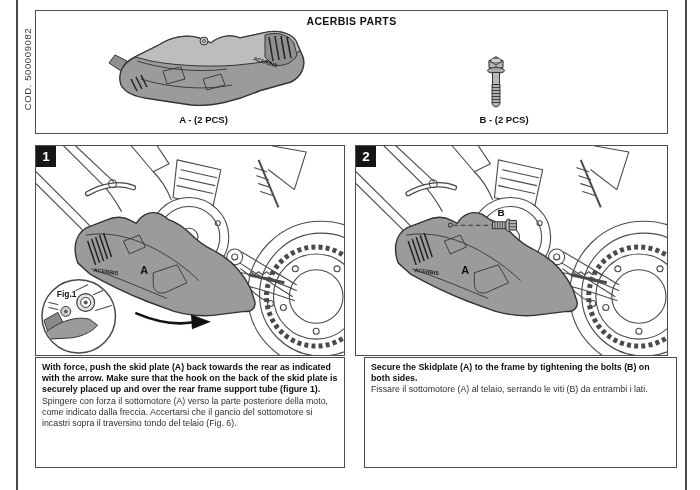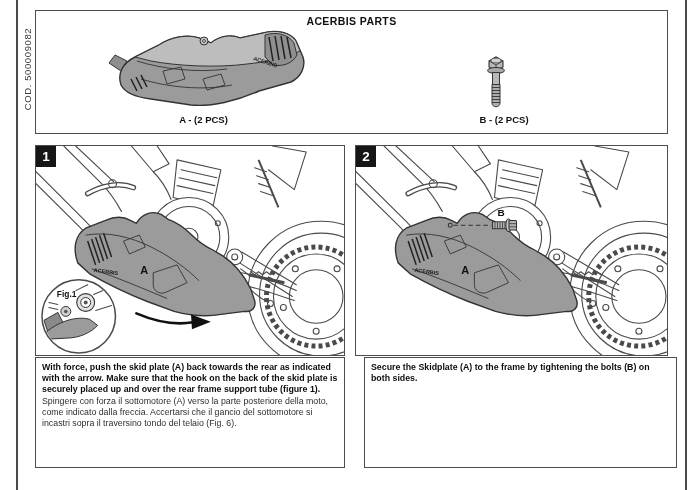--- a/index.html
+++ b/index.html
@@ -212,15 +212,16 @@
     </svg>
   </div>
 
   <div class="box txt txt-1">
     <div class="en">With force, push the skid plate (A) back towards the rear as indicated with the arrow. Make sure that the hook on the back of the skid plate is securely placed up and over the rear frame support tube (figure 1).</div>
     <div class="it">Spingere con forza il sottomotore (A) verso la parte posteriore della moto, come indicato dalla freccia. Accertarsi che il gancio del sottomotore si incastri sopra il traversino tondo del telaio (Fig. 6).</div>
   </div>
 
   <div class="box txt txt-2">
     <div class="en">Secure the Skidplate (A) to the frame by tightening the bolts (B) on both sides.</div>
+    <div class="it">Fissare il sottomotore (A) al telaio, serrando le viti (B) da entrambi i lati.</div>
   </div>
 
 </div>
 
 </body></html>

